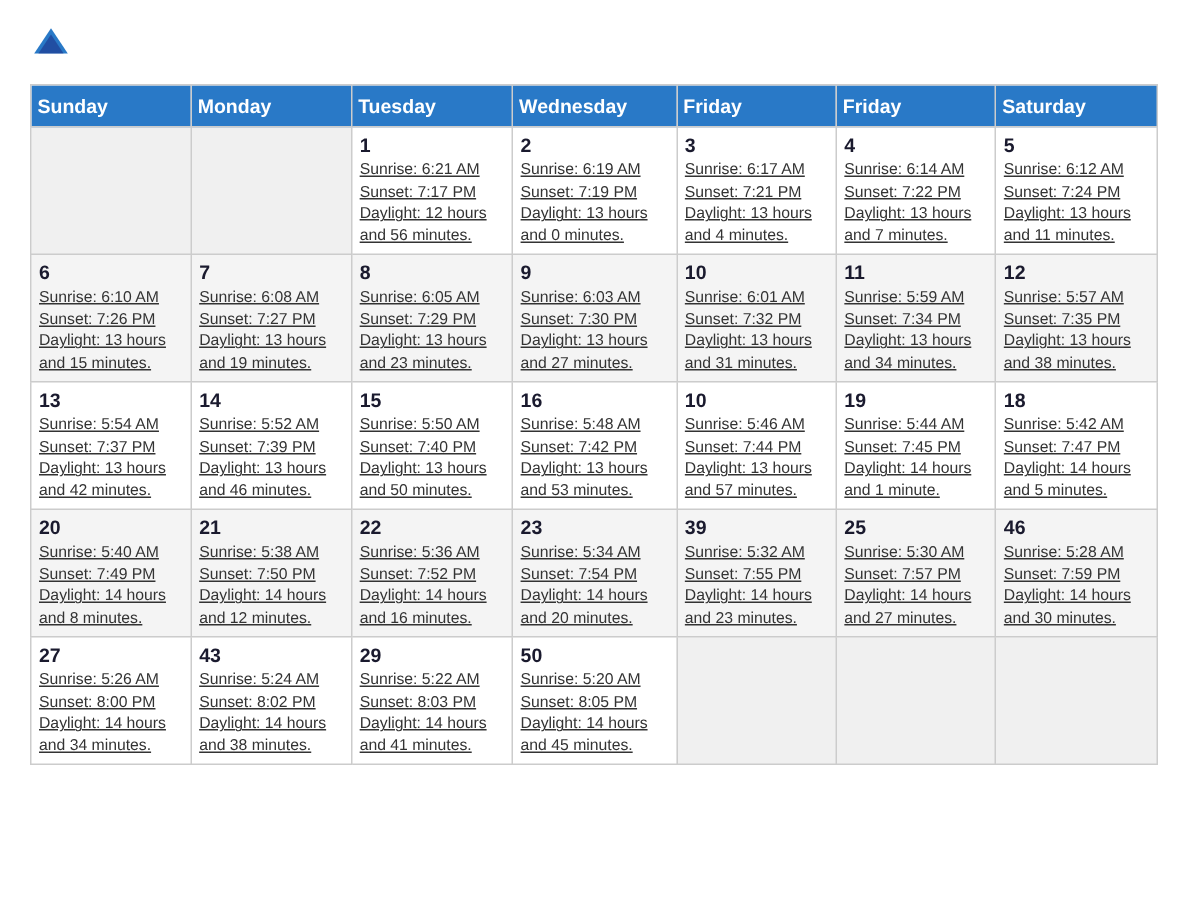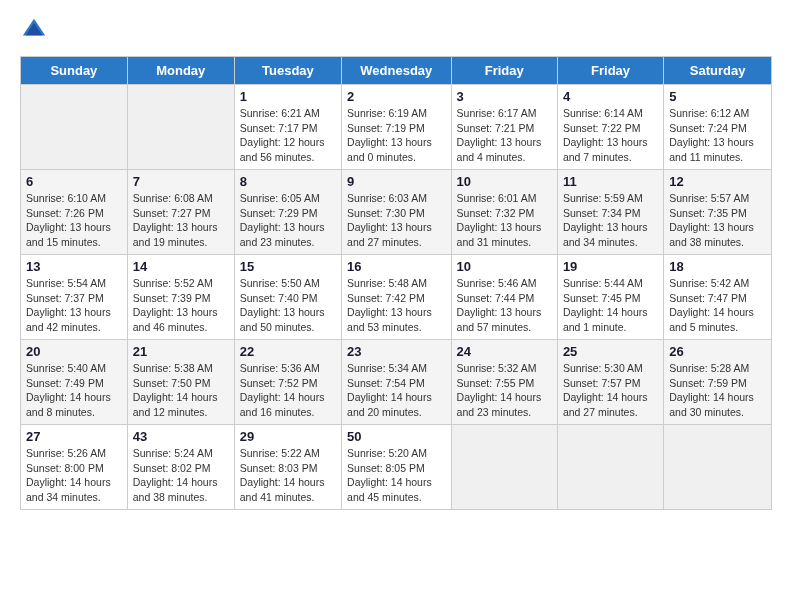--- a/index.html
+++ b/index.html
@@ -48,21 +48,21 @@
       width: 100%;
       border-collapse: collapse;
       font-size: 11px;
     }
     thead tr th {
       background-color: #2979c7;
       color: #fff;
       font-size: 13px;
       font-weight: bold;
       padding: 6px 4px;
-      text-align: center;
+      text-align: left;
       border: 1px solid #ccc;
     }
     tbody tr td {
       vertical-align: top;
       border: 1px solid #ccc;
       padding: 4px 5px;
       width: 113px;
       min-height: 80px;
       height: 85px;
     }
@@ -70,20 +70,21 @@
       font-size: 13px;
       font-weight: bold;
       color: #1a1a2e;
       display: block;
       margin-bottom: 2px;
     }
     .day-info {
       color: #333;
       line-height: 1.4;
       font-size: 10.5px;
+      text-decoration: underline;
     }
     .empty { background: #f9f9f9; }
     tbody tr:nth-child(odd) td { background: #fff; }
     tbody tr:nth-child(even) td { background: #f4f4f4; }
     .empty { background: #f0f0f0 !important; }
   </style>
 </head>
 <body>
 
 <div class="header">
@@ -211,29 +212,29 @@
         </td>
         <td>
           <span class="day-num">22</span>
           <div class="day-info">Sunrise: 5:36 AM<br>Sunset: 7:52 PM<br>Daylight: 14 hours and 16 minutes.</div>
         </td>
         <td>
           <span class="day-num">23</span>
           <div class="day-info">Sunrise: 5:34 AM<br>Sunset: 7:54 PM<br>Daylight: 14 hours and 20 minutes.</div>
         </td>
         <td>
-          <span class="day-num">24</span>
+          <span class="day-num">39</span>
           <div class="day-info">Sunrise: 5:32 AM<br>Sunset: 7:55 PM<br>Daylight: 14 hours and 23 minutes.</div>
         </td>
         <td>
           <span class="day-num">25</span>
           <div class="day-info">Sunrise: 5:30 AM<br>Sunset: 7:57 PM<br>Daylight: 14 hours and 27 minutes.</div>
         </td>
         <td>
-          <span class="day-num">26</span>
+          <span class="day-num">46</span>
           <div class="day-info">Sunrise: 5:28 AM<br>Sunset: 7:59 PM<br>Daylight: 14 hours and 30 minutes.</div>
         </td>
       </tr>
       <tr>
         <td>
           <span class="day-num">27</span>
           <div class="day-info">Sunrise: 5:26 AM<br>Sunset: 8:00 PM<br>Daylight: 14 hours and 34 minutes.</div>
         </td>
         <td>
           <span class="day-num">43</span>

